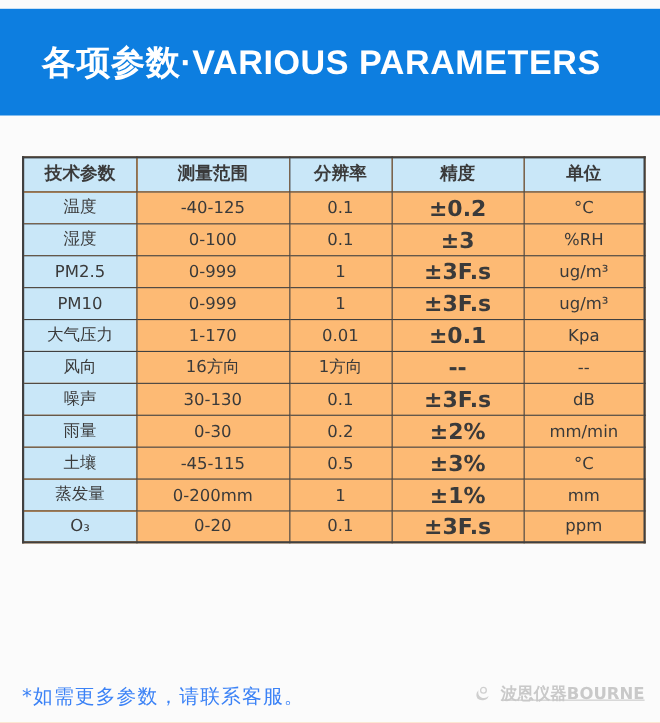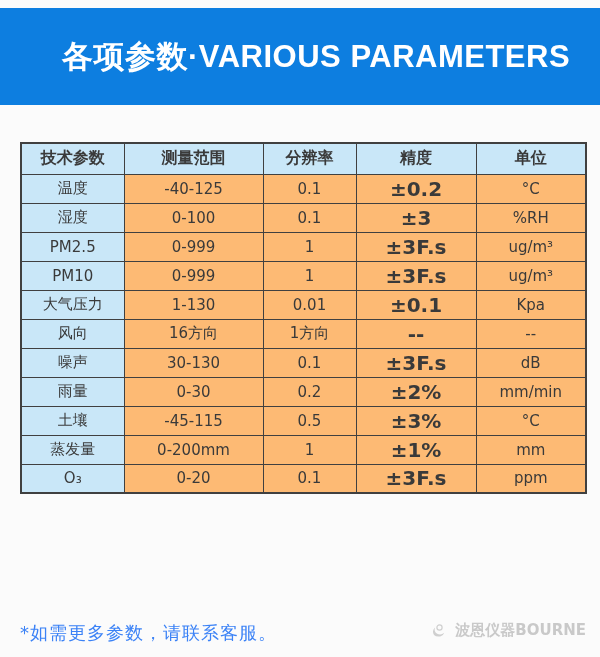--- a/index.html
+++ b/index.html
@@ -15,21 +15,21 @@
     width:600px;height:657px;
     background:#fbfbfb;
     font-family:"DejaVu Sans","Liberation Sans",sans-serif;
     position:relative;
     overflow:hidden;
   }
   .banner{
     position:absolute;top:8px;left:0;
     width:600px;height:97px;
     background:var(--banner-blue);
-    display:flex;align-items:center;padding-left:24px;
+    display:flex;align-items:center;
   }
   .banner-title{
     color:#ffffff;
     font-family:"Liberation Sans","DejaVu Sans",sans-serif;
     font-size:31px;
     font-weight:bold;
     margin:0 0 0 38px;
     letter-spacing:0.5px;
     white-space:nowrap;
   }
@@ -82,20 +82,21 @@
     letter-spacing:1px;
     white-space:nowrap;
   }
   .watermark{
     position:absolute;right:14px;top:621px;
     display:flex;align-items:center;gap:4px;
     color:var(--watermark-gray);
     font-size:15px;
     font-weight:bold;
     white-space:nowrap;
+    text-decoration:underline;
   }
   .watermark svg{display:block;}
 </style>
 </head>
 <body>
 
 <div class="banner">
   <h1 class="banner-title">各项参数·VARIOUS PARAMETERS</h1>
 </div>
 
@@ -141,21 +142,21 @@
   </tr>
         <tr>
     <td data-field="param">PM10</td>
     <td data-field="range">0-999</td>
     <td data-field="resolution">1</td>
     <td data-field="accuracy">±3F.s</td>
     <td data-field="unit">ug/m³</td>
   </tr>
         <tr>
     <td data-field="param">大气压力</td>
-    <td data-field="range">1-130</td>
+    <td data-field="range">1-170</td>
     <td data-field="resolution">0.01</td>
     <td data-field="accuracy">±0.1</td>
     <td data-field="unit">Kpa</td>
   </tr>
         <tr>
     <td data-field="param">风向</td>
     <td data-field="range">16方向</td>
     <td data-field="resolution">1方向</td>
     <td data-field="accuracy">--</td>
     <td data-field="unit">--</td>

